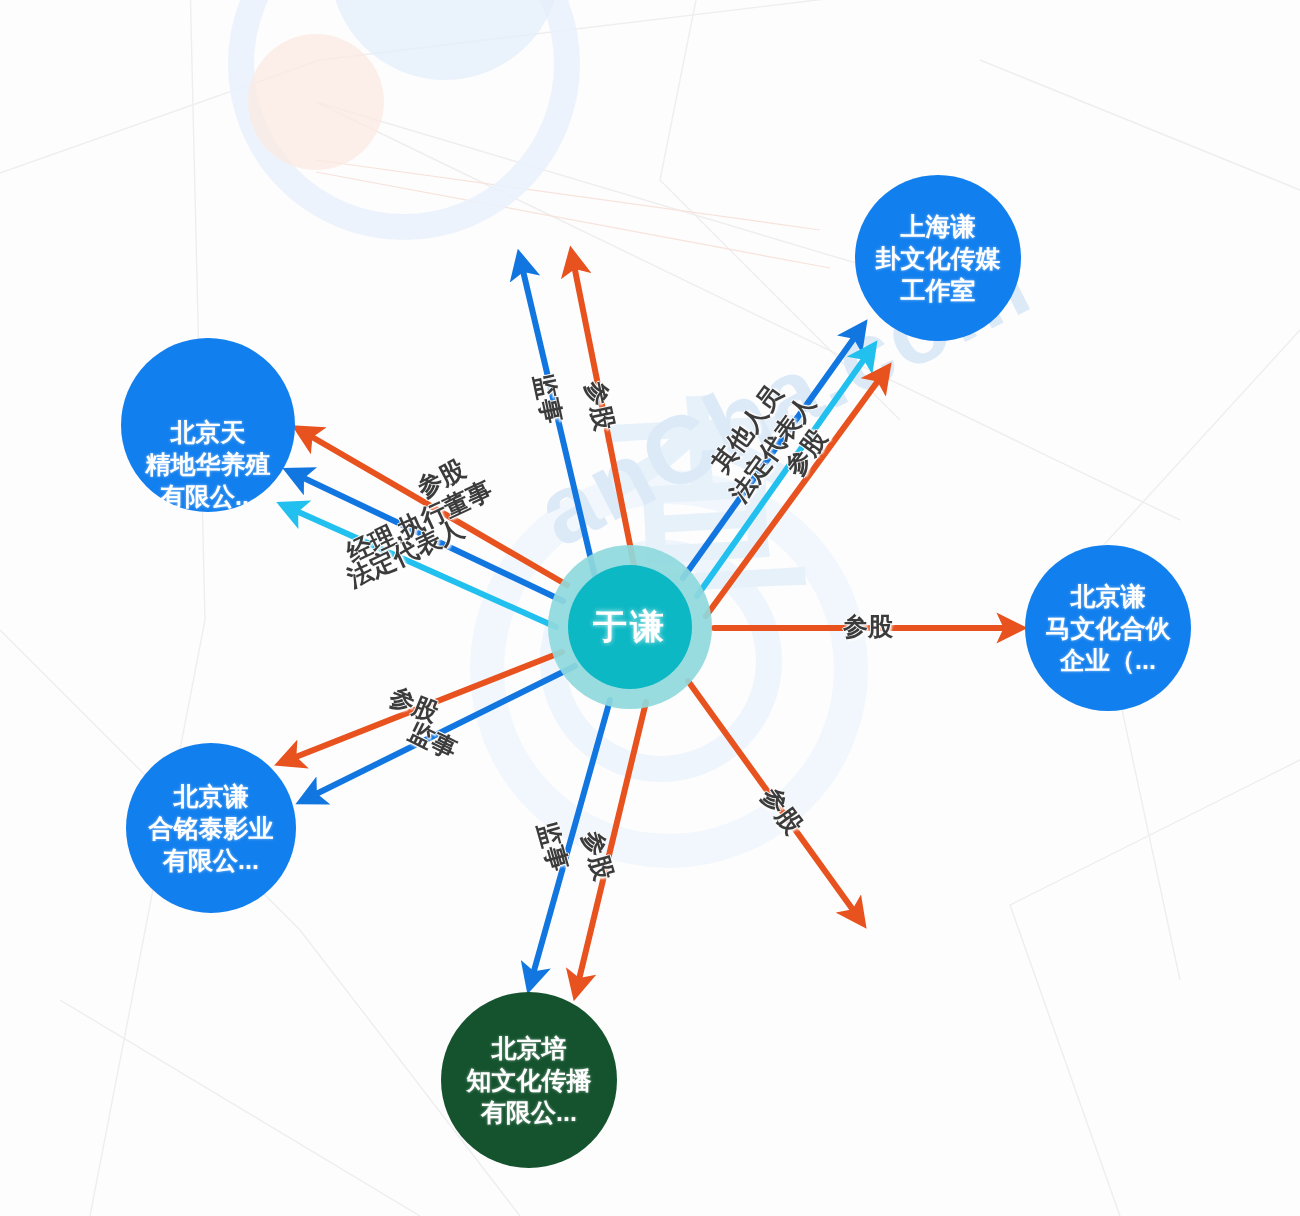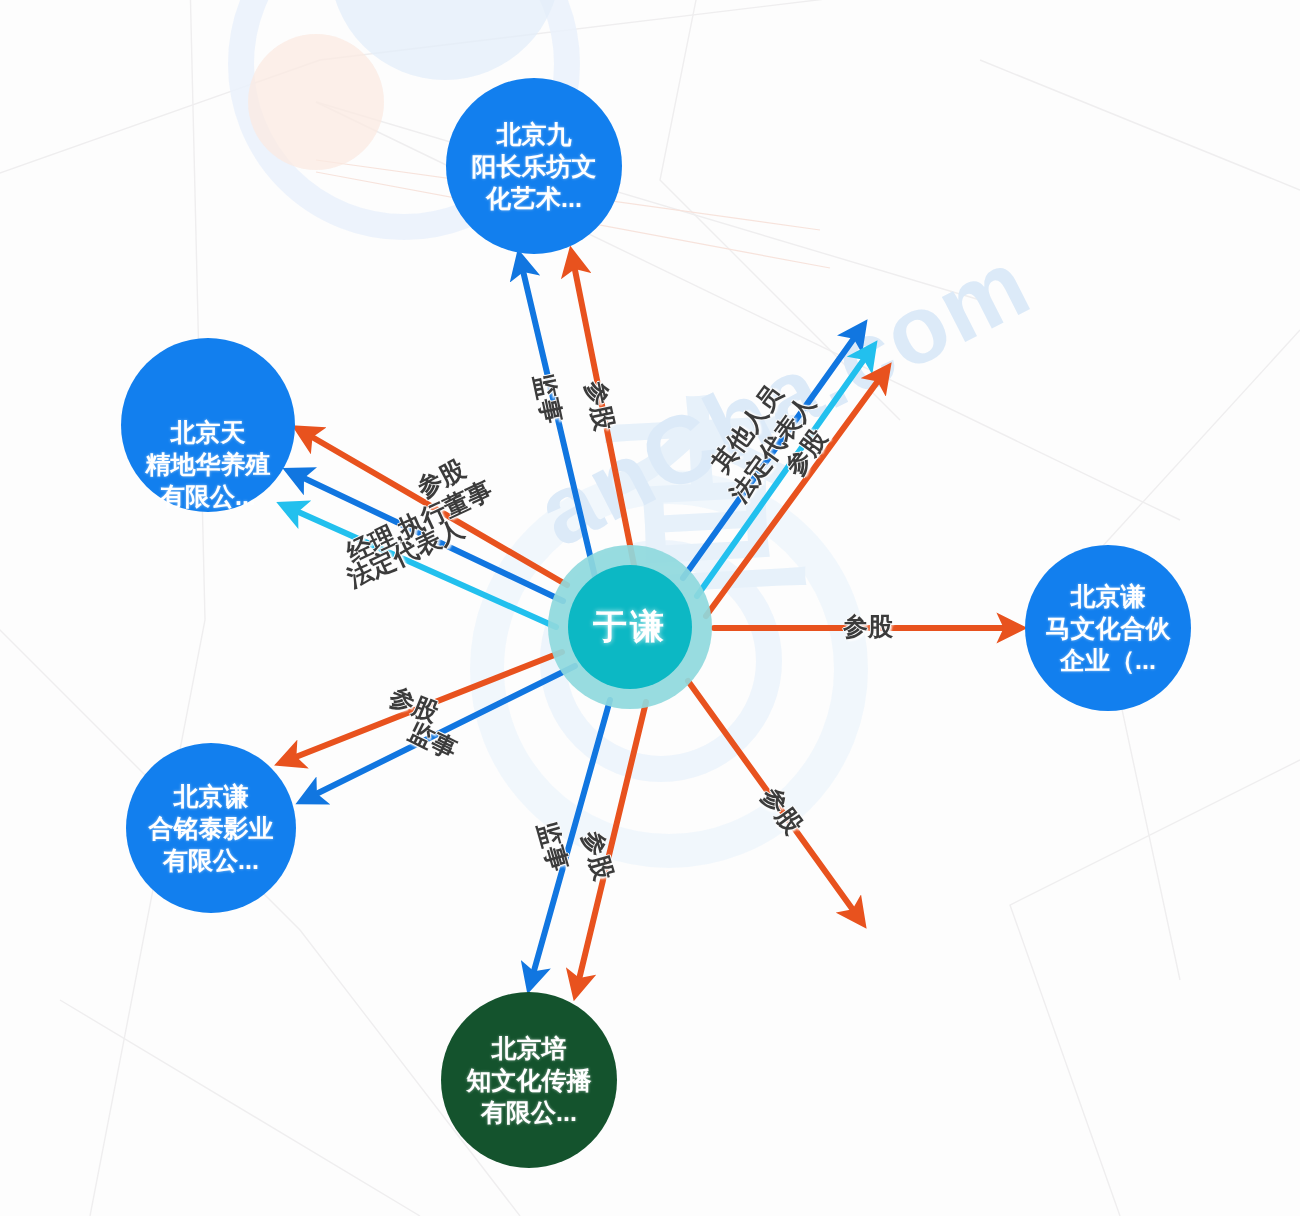--- a/index.html
+++ b/index.html
@@ -219,22 +219,22 @@
       <div class="edge-label" style="left: 416px; top: 461.5px; color: rgb(59, 59, 59); transform: rotate(-28deg);">参股</div>
       <div class="edge-label" style="left: 340.5px; top: 504.5px; color: rgb(59, 59, 59); transform: rotate(-25deg);">经理,执行董事</div>
       <div class="edge-label" style="left: 342.5px; top: 536.5px; color: rgb(59, 59, 59); transform: rotate(-25deg);">法定代表人</div>
     </div>
 
   <div id="node-layer">
       <div class="node-center-halo" style="width: 164px; height: 164px; left: 548px; top: 545px; background: rgb(143, 217, 221);"></div>
       <div class="node node-center" style="width: 124px; height: 124px; left: 568px; top: 565px; background: rgb(12, 184, 196);">
         <span class="node-label">于谦</span>
       </div>
-      <div class="node node-company" title="北京九阳长乐坊文化艺术..." style="width: 176px; height: 176px; left: 446px; top: 78px; background: rgb(18, 127, 238);">
-        <span class="node-label">北京九<br>阳长乐坊文<br>化艺术...</span>
+      <div class="node node-company" title="上海谦卦文化传媒工作室" style="width: 166px; height: 166px; left: 855px; top: 175px; background: rgb(18, 127, 238);">
+        <span class="node-label">上海谦<br>卦文化传媒<br>工作室</span>
       </div>
       <div class="node node-company" title="北京谦马文化合伙企业（..." style="width: 166px; height: 166px; left: 1025px; top: 545px; background: rgb(18, 127, 238);">
         <span class="node-label">北京谦<br>马文化合伙<br>企业（...</span>
       </div>
       <div class="node node-company" title="北京培知文化传播有限公..." style="width: 176px; height: 176px; left: 441px; top: 992px; background: #14532d;">
         <span class="node-label">北京培<br>知文化传播<br>有限公...</span>
       </div>
       <div class="node node-company" title="北京谦合铭泰影业有限公..." style="width: 170px; height: 170px; left: 126px; top: 743px; background: rgb(18, 127, 238);">
         <span class="node-label">北京谦<br>合铭泰影业<br>有限公...</span>
       </div>

